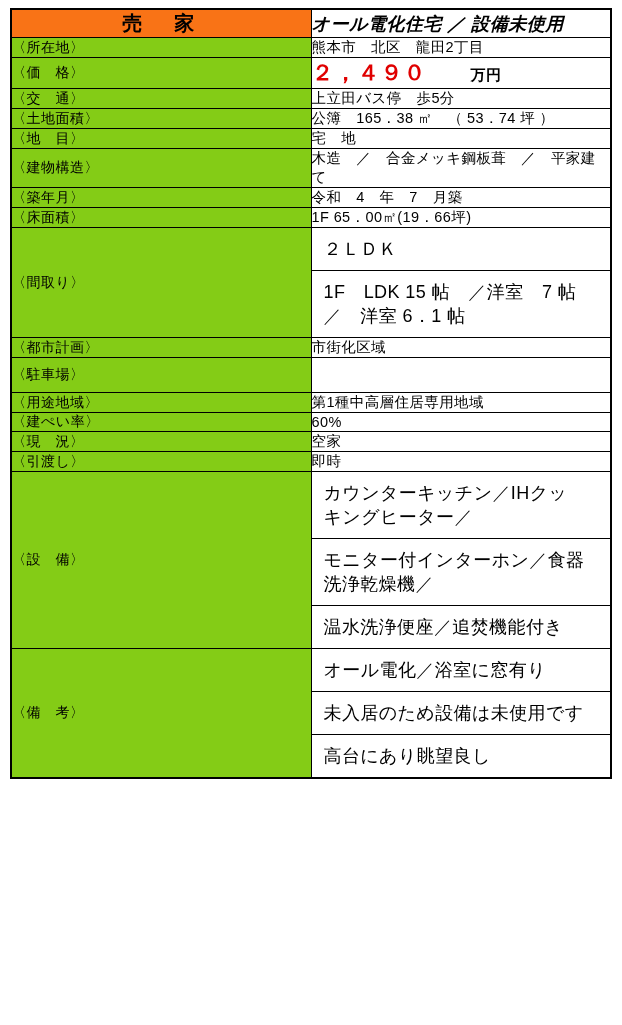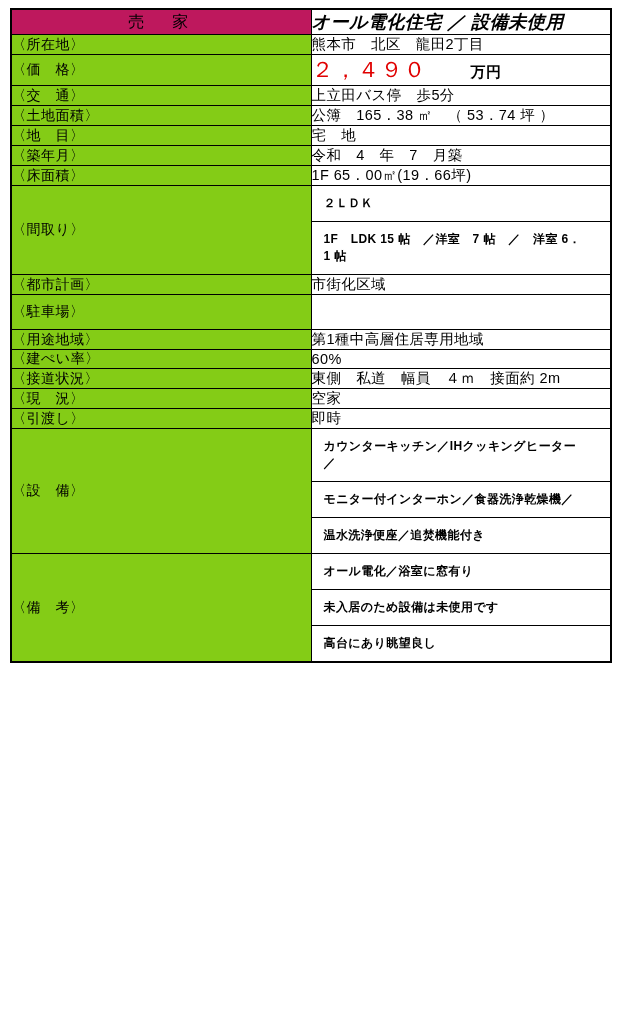--- a/index.html
+++ b/index.html
@@ -36,57 +36,56 @@
     white-space:nowrap;
   }
   .val{
     background:#ffffff;
     font-size:14.5px;
     padding:9px 8px 9px 12px;
     letter-spacing:0.4px;
   }
   
   .hdr-lbl{
-    background:#be185d;
-    font-size:16px;
-    font-weight:normal;
+    background:#f97316;
+    font-size:20px;
+    font-weight:bold;
     text-align:center;
     padding:10px 4px;
     letter-spacing:6px;
   }
   .hdr-val{
     background:#ffffff;
     font-size:18px;
     font-weight:bold;
     padding:10px 8px 10px 12px;
     letter-spacing:0.5px;
     font-style:italic;
   }
   
   .price-big{
     color:#e00000;
     font-size:22px;
-    font-weight:normal;
+    font-weight:bold;
     letter-spacing:1px;
   }
   .price-unit{
     font-size:15px;
     font-weight:bold;
     color:#000000;
     letter-spacing:0.5px;
     margin-left:44px;
   }
   
   .stack{padding:0;}
   .stack .line{
     border-bottom:1px solid #000000;
-    font-size:12px;
+    font-size:18px;
     padding:9px 24px 9px 12px;
     letter-spacing:0.4px;
-    font-weight:bold;
   }
   .stack .line:last-child{border-bottom:none;}
   .empty-cell{height:34px;}
 </style>
 </head>
 <body>
 
 <div class="sheet">
   <table class="spec">
     <tbody>
@@ -115,20 +114,24 @@
       <tr>
         <td class="lbl">〈土地面積〉</td>
         <td class="val">公簿　165．38 ㎡　（ 53．74 坪 ）</td>
       </tr>
 
       <tr>
         <td class="lbl">〈地　目〉</td>
         <td class="val">宅　地</td>
       </tr>
 
+      <tr>
+        <td class="lbl">〈建物構造〉</td>
+        <td class="val">木造　／　合金メッキ鋼板葺　／　平家建て</td>
+      </tr>
 
       <tr>
         <td class="lbl">〈築年月〉</td>
         <td class="val">令和　4　年　7　月築</td>
       </tr>
 
       <tr>
         <td class="lbl">〈床面積〉</td>
         <td class="val">1F 65．00㎡(19．66坪)</td>
       </tr>
@@ -155,24 +158,20 @@
         <td class="lbl">〈用途地域〉</td>
         <td class="val">第1種中高層住居専用地域</td>
       </tr>
 
       <tr>
         <td class="lbl">〈建ぺい率〉</td>
         <td class="val">60%</td>
       </tr>
 
 
-      <tr>
-        <td class="lbl">〈接道状況〉</td>
-        <td class="val">東側　私道　幅員　４ｍ　接面約 2m</td>
-      </tr>
 
       <tr>
         <td class="lbl">〈現　況〉</td>
         <td class="val">空家</td>
       </tr>
 
       <tr>
         <td class="lbl">〈引渡し〉</td>
         <td class="val">即時</td>
       </tr>

